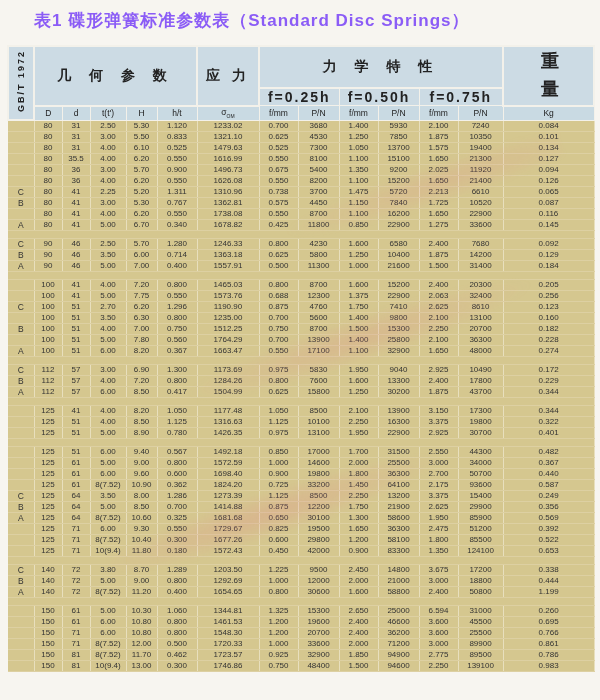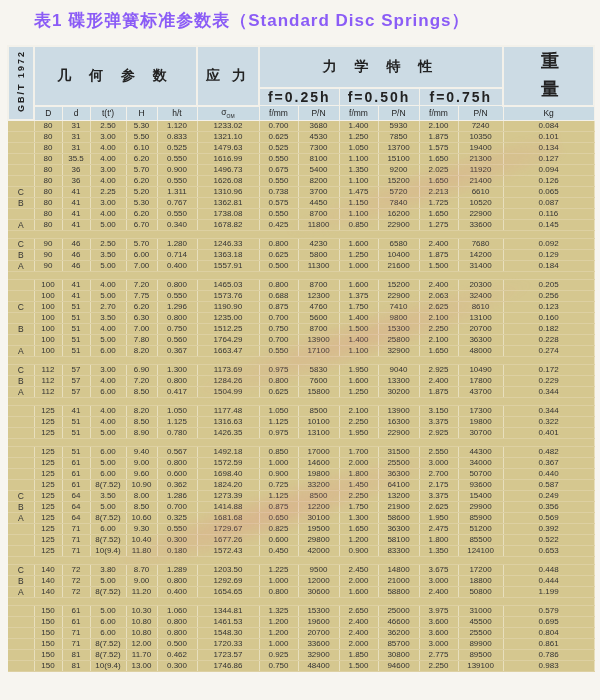--- a/index.html
+++ b/index.html
@@ -727,21 +727,21 @@
             <td>3.80</td>
             <td>8.70</td>
             <td>1.289</td>
             <td>1203.50</td>
             <td>1.225</td>
             <td>9500</td>
             <td>2.450</td>
             <td>14800</td>
             <td>3.675</td>
             <td>17200</td>
-            <td>0.448</td>
+            <td>0.338</td>
           </tr>
           <tr>
             <td>B</td>
             <td>140</td>
             <td>72</td>
             <td>5.00</td>
             <td>9.00</td>
             <td>0.800</td>
             <td>1292.69</td>
             <td>1.000</td>
@@ -776,23 +776,23 @@
             <td>150</td>
             <td>61</td>
             <td>5.00</td>
             <td>10.30</td>
             <td>1.060</td>
             <td>1344.81</td>
             <td>1.325</td>
             <td>15300</td>
             <td>2.650</td>
             <td>25000</td>
-            <td>3.975</td>
+            <td>6.594</td>
             <td>31000</td>
-            <td>0.579</td>
+            <td>0.260</td>
           </tr>
           <tr>
             <td></td>
             <td>150</td>
             <td>61</td>
             <td>6.00</td>
             <td>10.80</td>
             <td>0.800</td>
             <td>1461.53</td>
             <td>1.200</td>
@@ -810,50 +810,50 @@
             <td>6.00</td>
             <td>10.80</td>
             <td>0.800</td>
             <td>1548.30</td>
             <td>1.200</td>
             <td>20700</td>
             <td>2.400</td>
             <td>36200</td>
             <td>3.600</td>
             <td>25500</td>
-            <td>0.804</td>
+            <td>0.766</td>
           </tr>
           <tr>
             <td></td>
             <td>150</td>
             <td>71</td>
             <td>8(7.52)</td>
             <td>12.00</td>
             <td>0.500</td>
             <td>1720.33</td>
             <td>1.000</td>
             <td>33600</td>
             <td>2.000</td>
-            <td>85700</td>
+            <td>71200</td>
             <td>3.000</td>
             <td>89900</td>
             <td>0.861</td>
           </tr>
           <tr>
             <td></td>
             <td>150</td>
             <td>81</td>
             <td>8(7.52)</td>
             <td>11.70</td>
             <td>0.462</td>
             <td>1723.57</td>
             <td>0.925</td>
             <td>32900</td>
             <td>1.850</td>
-            <td>30800</td>
+            <td>94900</td>
             <td>2.775</td>
             <td>89500</td>
             <td>0.786</td>
           </tr>
           <tr>
             <td></td>
             <td>150</td>
             <td>81</td>
             <td>10(9.4)</td>
             <td>13.00</td>

